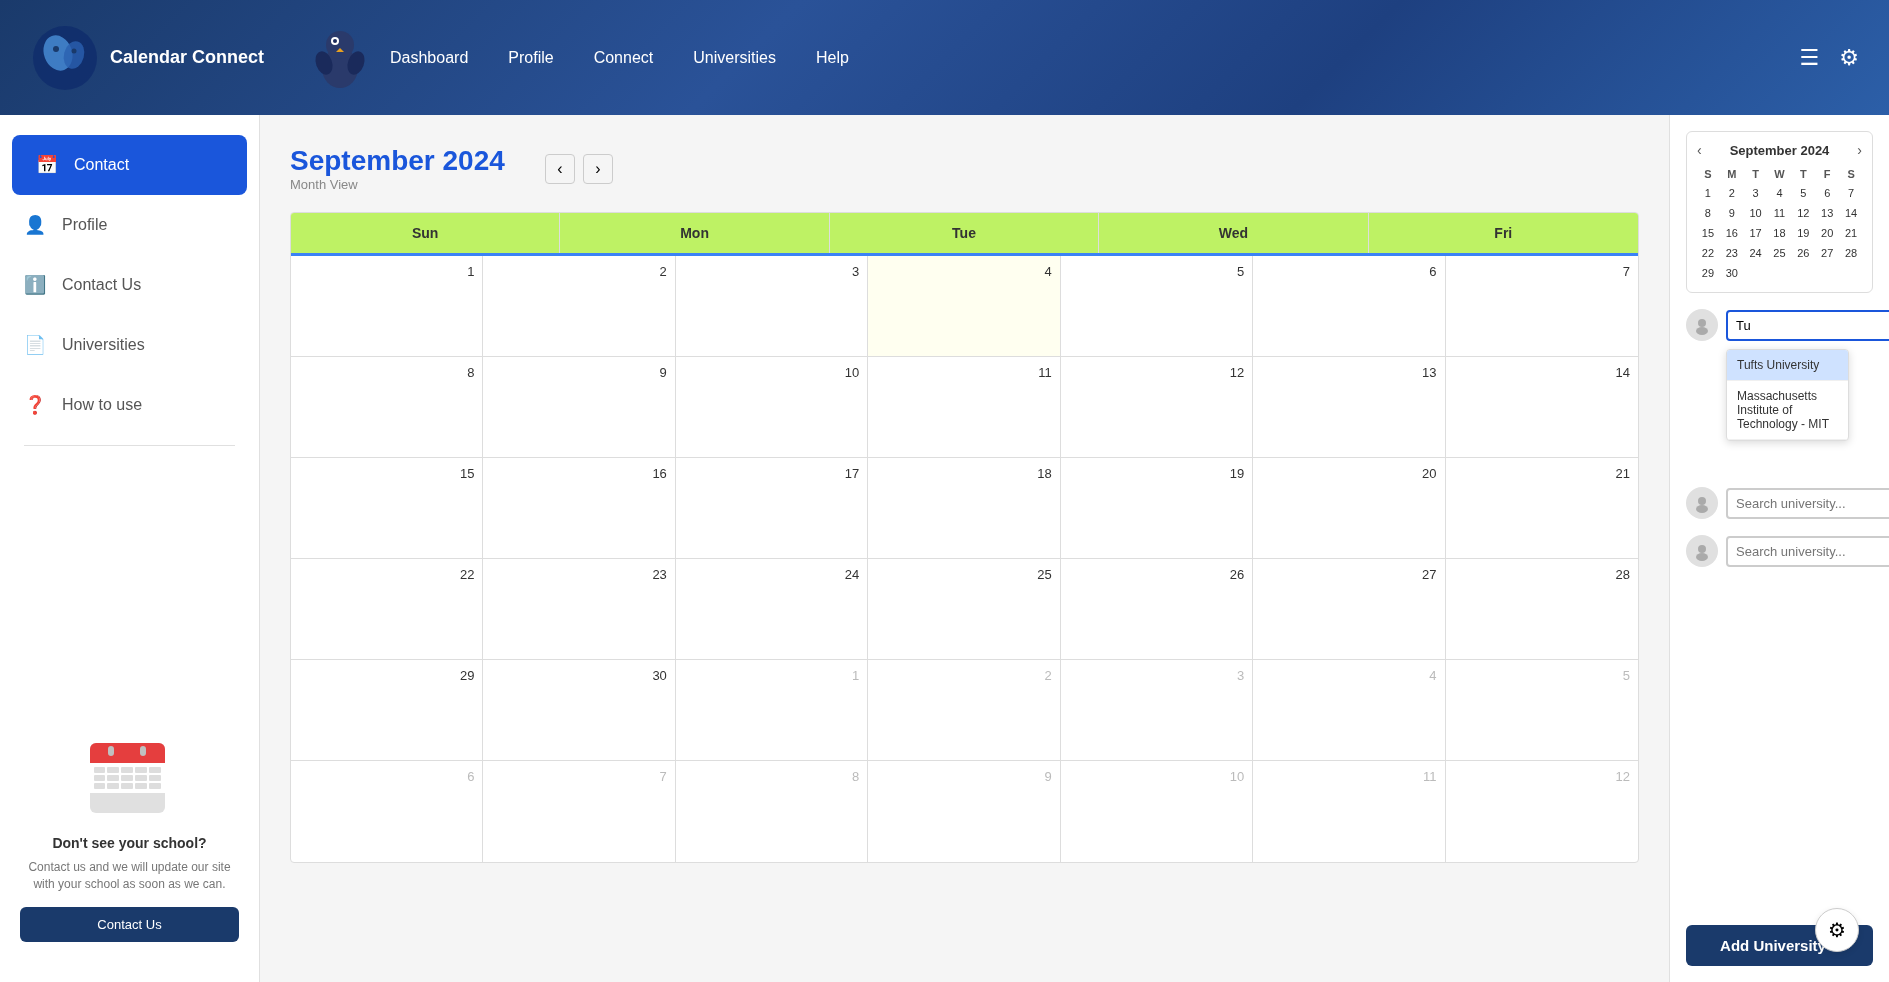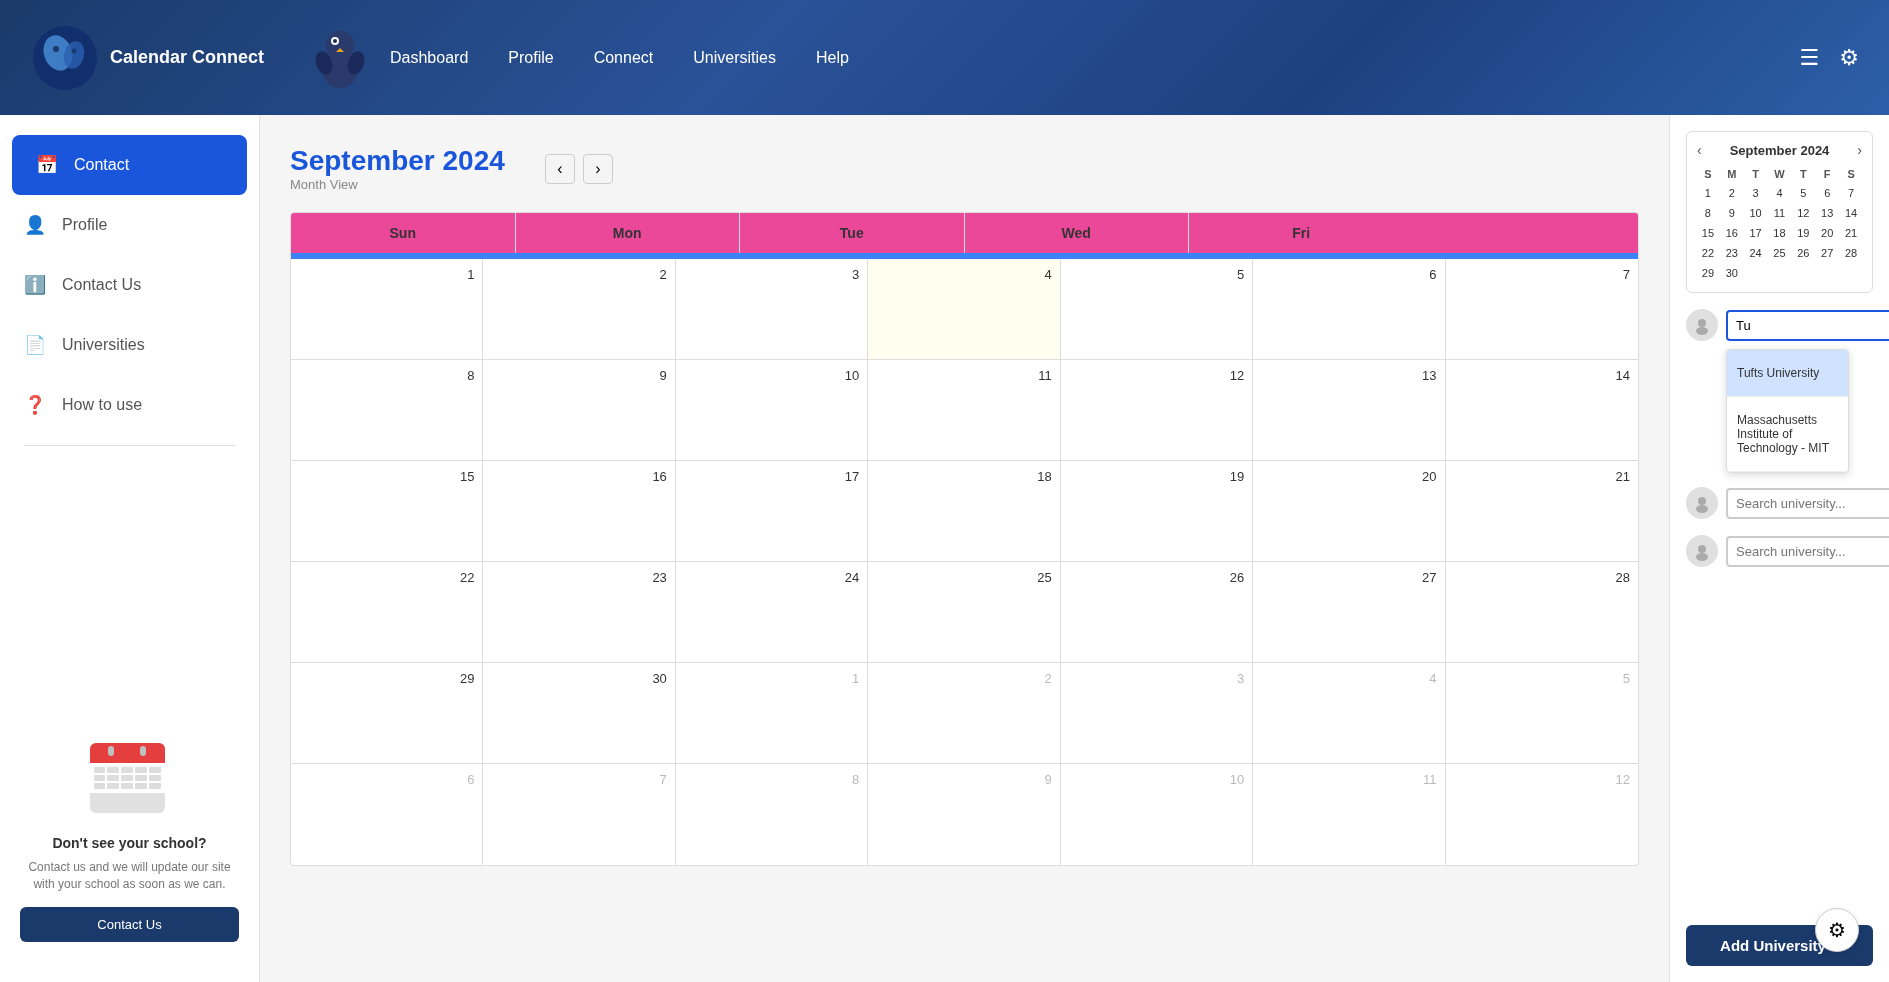--- a/index.html
+++ b/index.html
@@ -196,23 +196,23 @@
 
     
     .calendar-grid {
       border: 1px solid #ddd;
       border-radius: 4px;
       overflow: hidden;
       background: white;
     }
     .calendar-days-header {
       display: grid;
-      grid-template-columns: repeat(6, 1fr);
-      background: #ec4899;
-      border-bottom: 6px solid #3b82f6;
+      grid-template-columns: repeat(5, 1fr);
+      background: #bef264;
+      border-bottom: 3px solid #3b82f6;
     }
     .day-header {
       text-align: center;
       padding: 12px;
       font-weight: 600;
       font-size: 14px;
       color: #333;
       border-right: 1px solid #ddd;
     }
     .day-header:last-child { border-right: none; }
@@ -336,21 +336,21 @@
       margin-top: 2px;
       position: absolute;
       top: 38px;
       left: 40px;
       right: 24px;
       z-index: 100;
       max-height: 200px;
       overflow-y: auto;
     }
     .uni-dropdown-item {
-      padding: 16px 10px;
+      padding: 8px 10px;
       font-size: 12px;
       cursor: pointer;
       color: #333;
       border-bottom: 1px solid #f0f0f0;
     }
     .uni-dropdown-item.selected { background: #cfe2ff; }
 
     
     .add-university-btn {
       background: #1a3a6b;

